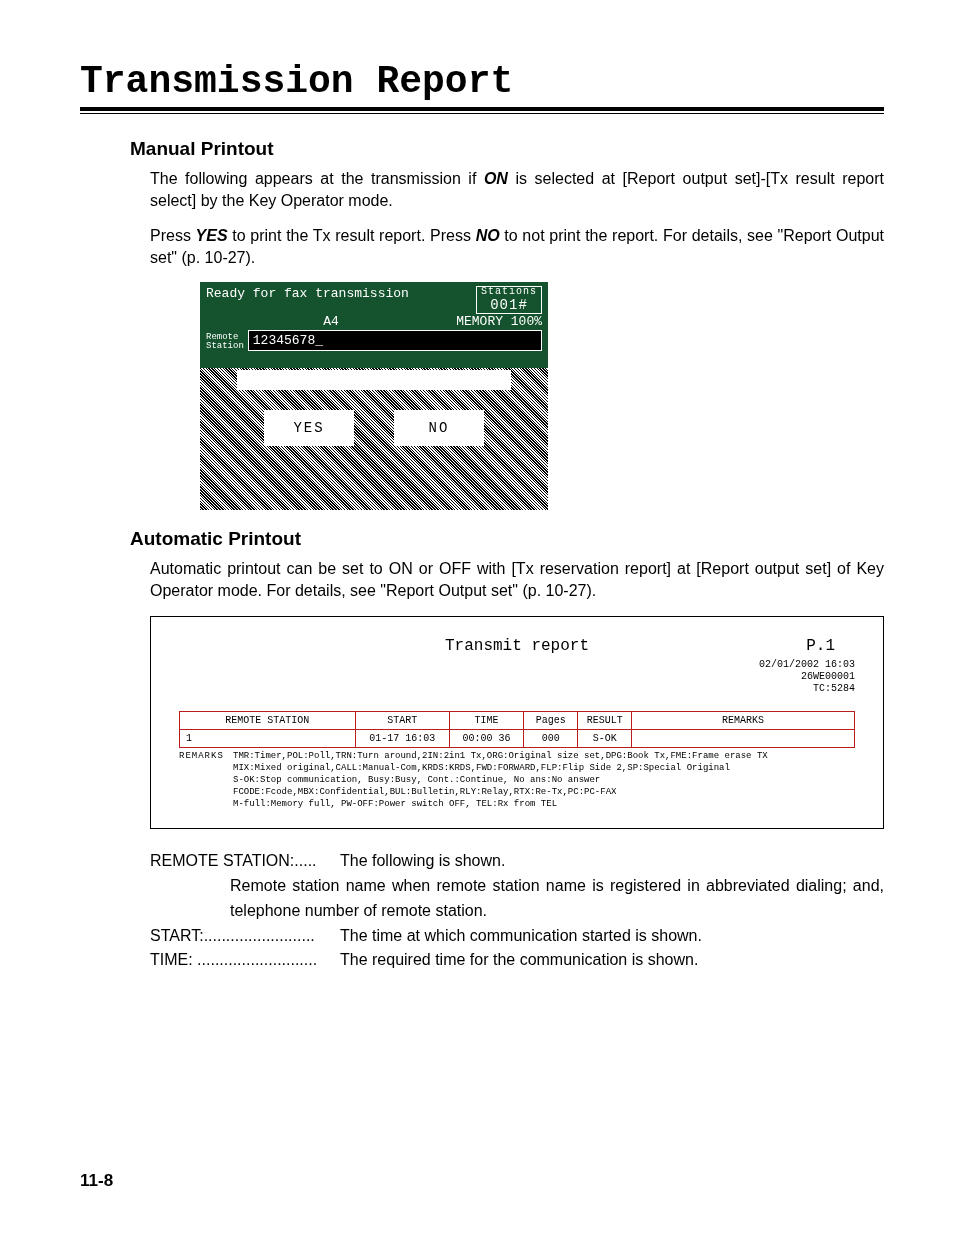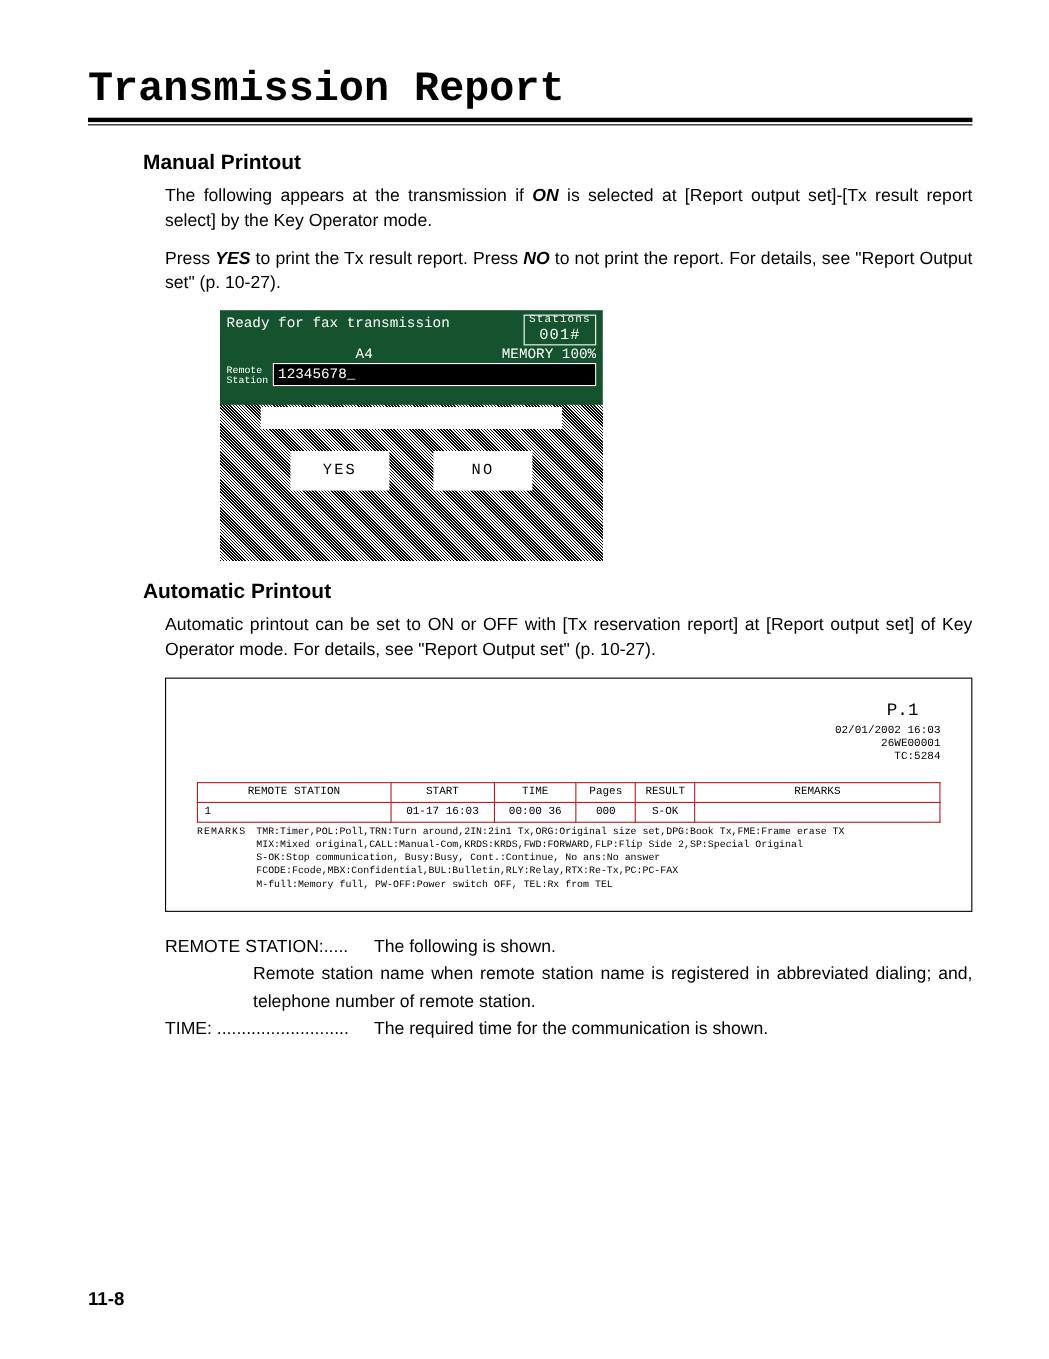--- a/index.html
+++ b/index.html
@@ -86,20 +86,21 @@
           <div class="fax-btn">NO</div>
         </div>
       </div>
     </div>
 
     <div class="h2">Automatic Printout</div>
     <p class="body">Automatic printout can be set to ON or OFF with [Tx reservation report] at [Report output set] of Key Operator mode. For details, see "Report Output set" (p. 10-27).</p>
 
     <div class="report-box">
       <div class="rpt-header">
+        <div class="rpt-title">Transmit report</div>
         <div class="rpt-page">P.1</div>
         <div class="rpt-meta">
           <div>02/01/2002 16:03</div>
           <div>26WE00001</div>
           <div>TC:5284</div>
         </div>
       </div>
       <table class="rpt">
         <tbody>
             <tr>
@@ -132,20 +133,24 @@
       </div>
     </div>
 
     <div class="defs">
       <div class="def-row">
         <div class="def-term">REMOTE STATION:.....</div>
         <div class="def-body">The following is shown.</div>
       </div>
       <div class="def-sub">Remote station name when remote station name is registered in abbreviated dialing; and, telephone number of remote station.</div>
       <div class="def-row">
+        <div class="def-term">START:.........................</div>
+        <div class="def-body">The time at which communication started is shown.</div>
+      </div>
+      <div class="def-row">
         <div class="def-term">TIME: ...........................</div>
         <div class="def-body">The required time for the communication is shown.</div>
       </div>
     </div>
   </div>
 
   <div class="page-num">11-8</div>
 </div>
 
 </body></html>

